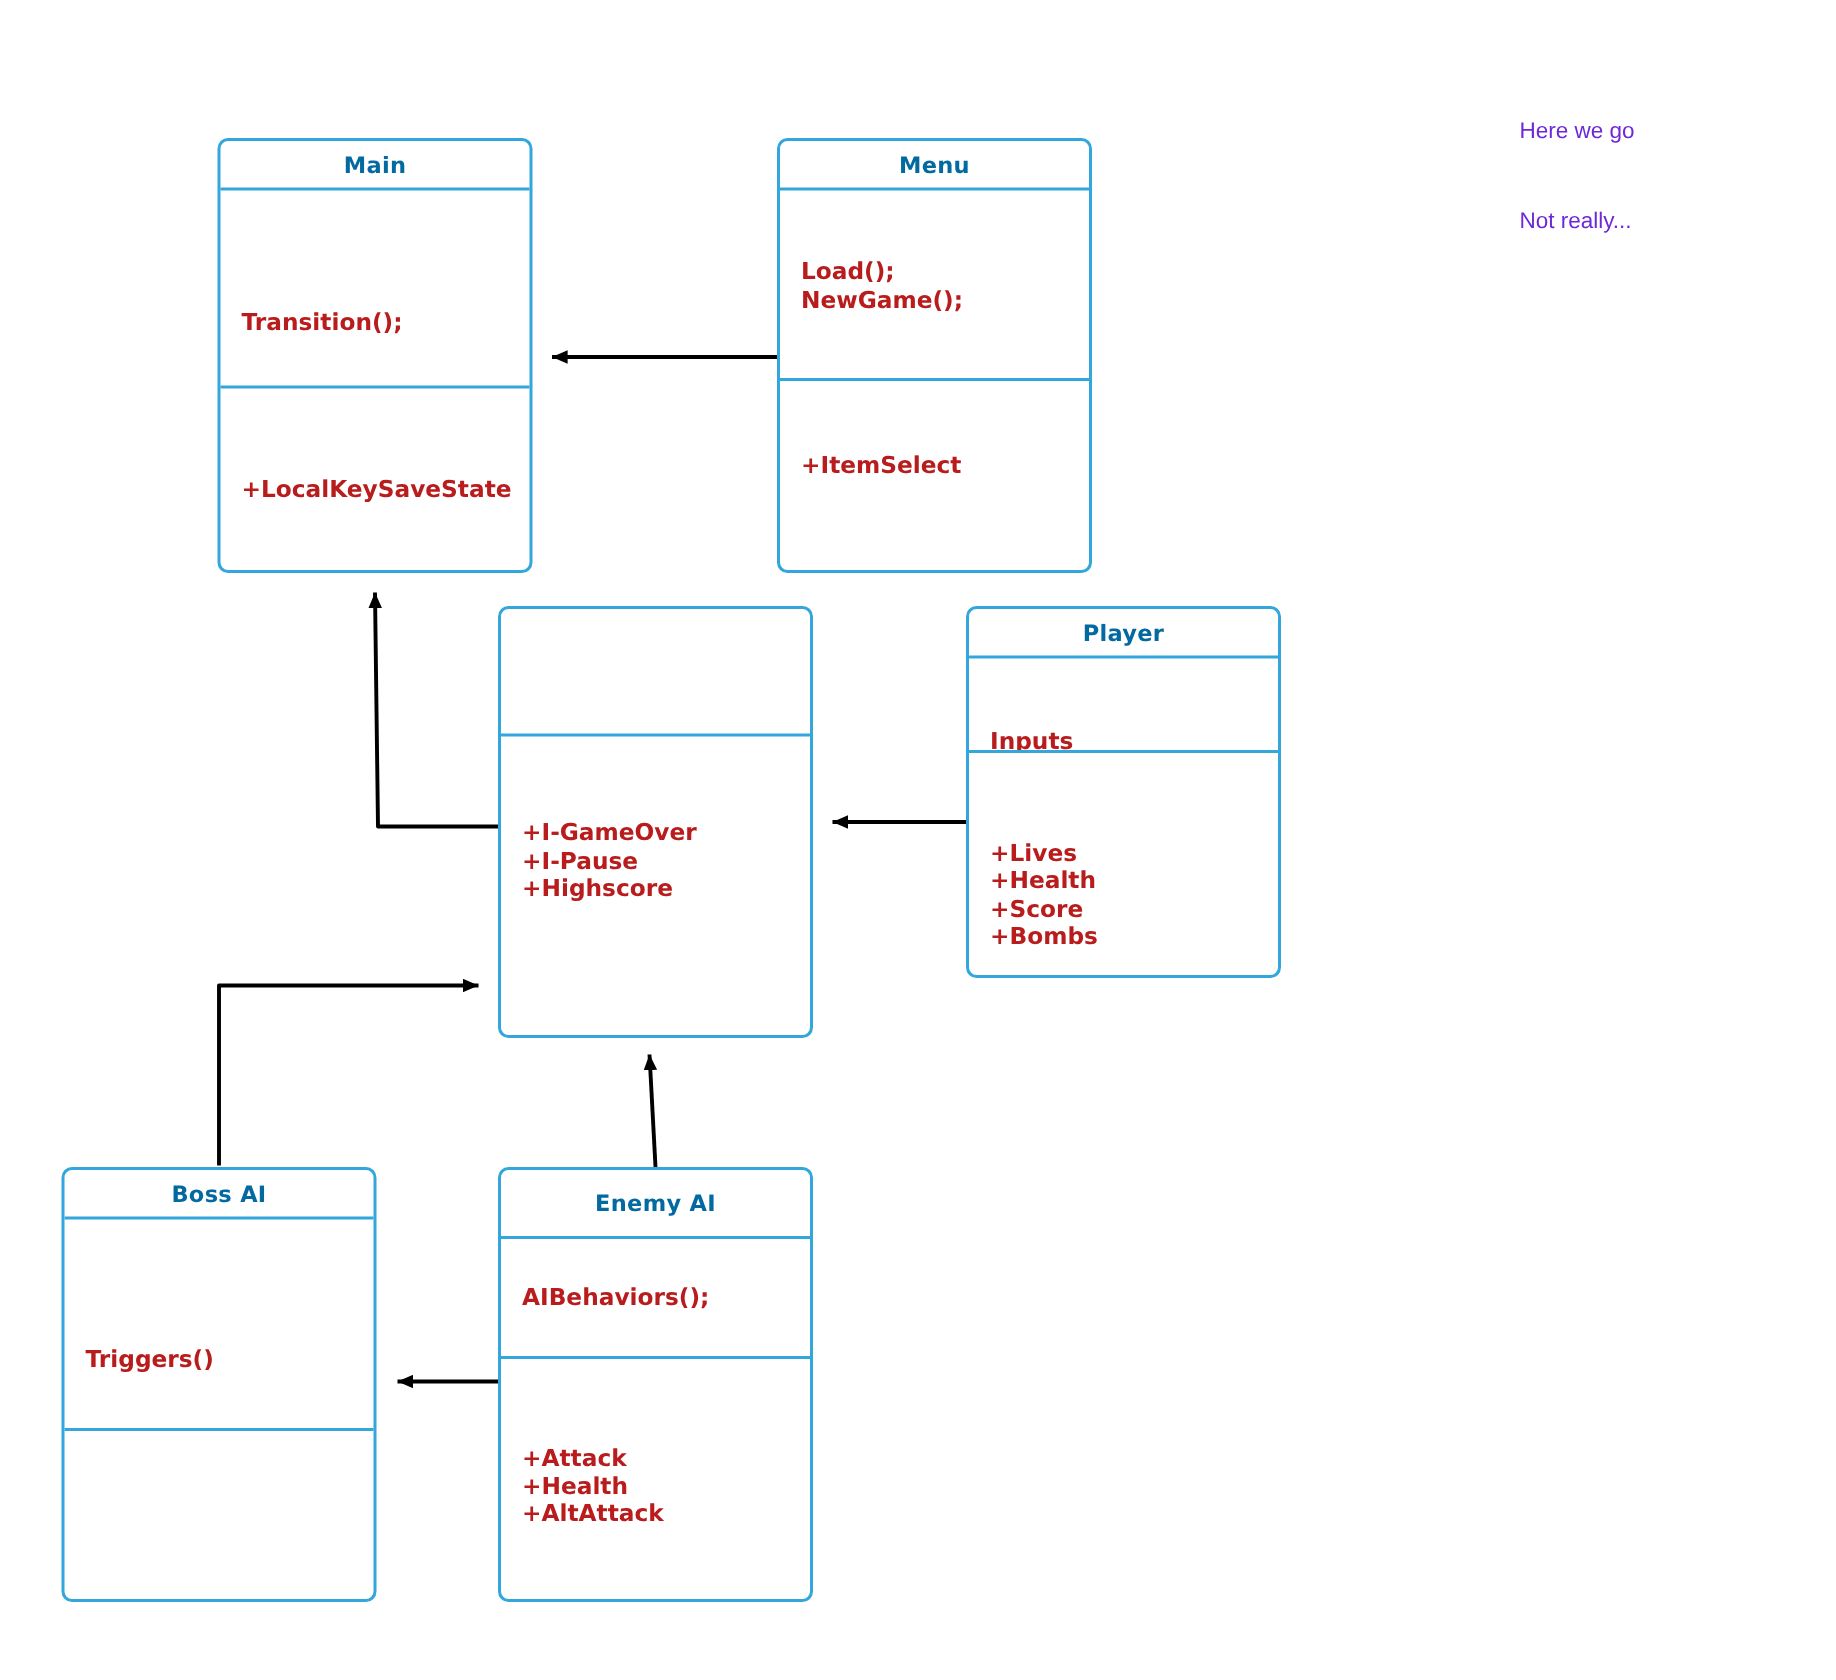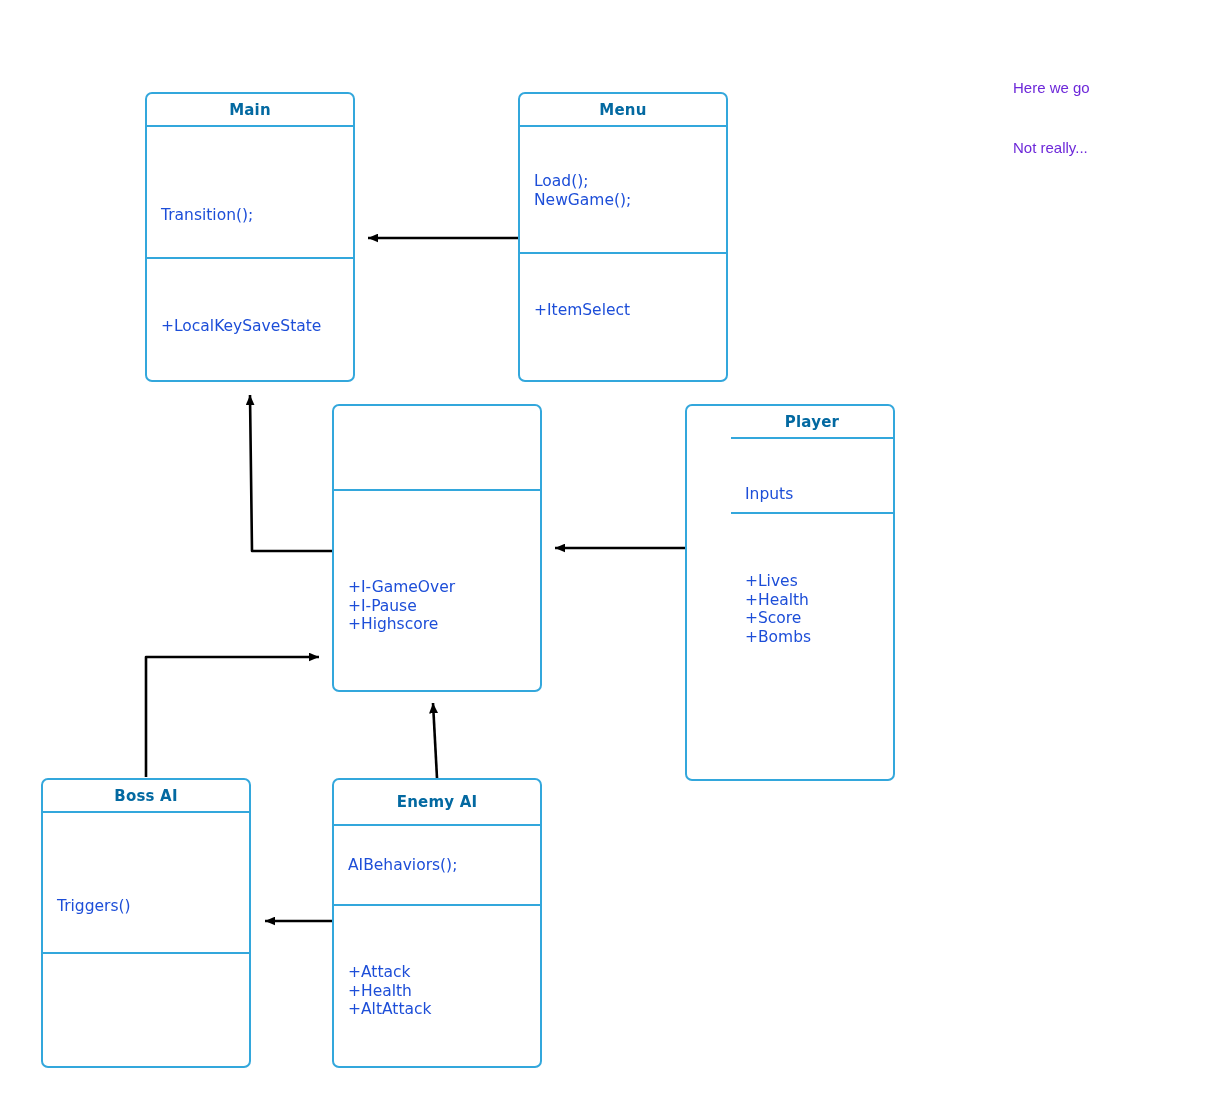--- a/index.html
+++ b/index.html
@@ -36,22 +36,22 @@
     align-items: center;
     justify-content: center;
     color: #0369a1;
     font-weight: bold;
     font-size: 15px;
     letter-spacing: 0.2px;
   }
   .uml-section {
     box-sizing: border-box;
     position: relative;
-    color: #1d4ed8;
-    font-weight: normal;
+    color: #b91c1c;
+    font-weight: bold;
     font-size: 15.5px;
     line-height: 18.5px;
     padding: 0 14px;
     overflow: hidden;
   }
   .uml-section.mid {
     border-bottom: 2px solid #33a7dc;
   }
   .uml-section .lines {
     position: absolute;
@@ -134,27 +134,27 @@
     <div class="uml-section" style="height:126px;">
       <div class="lines" style="top:47px;">+ItemSelect</div>
     </div>
   </div>
 
   <div class="uml-box" style="left:332px; top:404px; width:210px; height:288px;">
     <div class="uml-section mid" style="height:85px;">
       <div class="lines" style="top:30px;"></div>
     </div>
     <div class="uml-section" style="height:166px;">
-      <div class="lines" style="top:55px;margin-top:32px;">+I-GameOver
+      <div class="lines" style="top:55px;">+I-GameOver
 +I-Pause
 +Highscore</div>
     </div>
   </div>
 
-  <div class="uml-box" style="left:685px; top:404px; width:210px; height:377px;padding-left:44px;">
+  <div class="uml-box" style="left:644px; top:404px; width:210px; height:248px;">
     <div class="uml-header" style="height:33px;">Player</div>
     <div class="uml-section mid" style="height:75px;">
       <div class="lines" style="top:26px;margin-top:20px;">Inputs</div>
     </div>
     <div class="uml-section" style="height:179px;">
       <div class="lines" style="top:58px;">+Lives
 +Health
 +Score
 +Bombs</div>
     </div>

